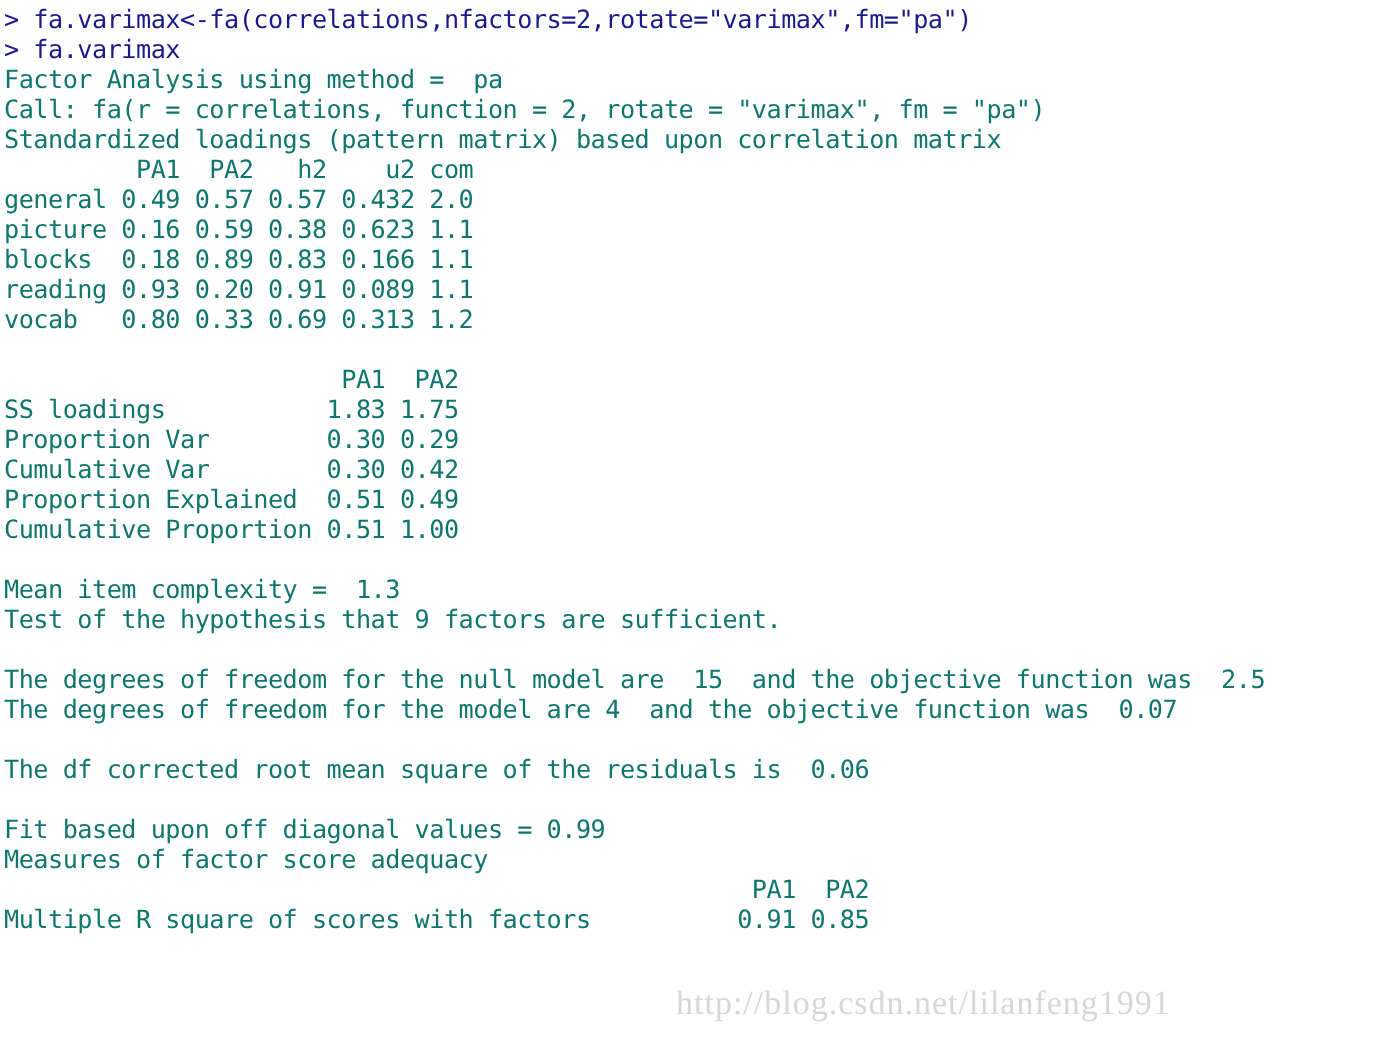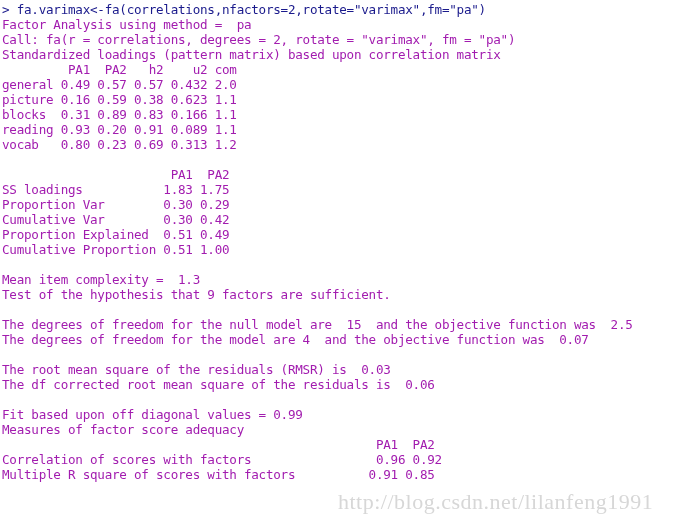--- a/index.html
+++ b/index.html
@@ -22,76 +22,75 @@
     padding: 2px 0 0 2px;
     box-sizing: border-box;
   }
   .line {
     font-family: "DejaVu Sans Mono", "Liberation Mono", monospace;
     font-size: 12.6px;
     line-height: 15px;
     height: 15px;
     white-space: pre;
     letter-spacing: -0.25px;
-    color: #a21caf;
+    color: #0f766e;
     margin: 0;
     padding: 0;
   }
   .line.prompt {
     color: #1a1a8c;
   }
   .line.blank {
     height: 15px;
   }
   #watermark {
     position: absolute;
     left: 338px;
     top: 493px;
     font-family: "Liberation Serif", "DejaVu Serif", serif;
-    font-size: 22px;
+    font-size: 17px;
     line-height: 17px;
     color: #d7d7d7;
     white-space: pre;
     letter-spacing: 0.5px;
     pointer-events: none;
     user-select: none;
   }
 </style>
 </head>
 <body>
 
 <div id="console">
   <div id="console-lines">
       <div class="line prompt">&gt; fa.varimax&lt;-fa(correlations,nfactors=2,rotate="varimax",fm="pa")</div>
+      <div class="line prompt">&gt; fa.varimax</div>
       <div class="line">Factor Analysis using method =  pa</div>
-      <div class="line">Call: fa(r = correlations, degrees = 2, rotate = "varimax", fm = "pa")</div>
+      <div class="line">Call: fa(r = correlations, function = 2, rotate = "varimax", fm = "pa")</div>
       <div class="line">Standardized loadings (pattern matrix) based upon correlation matrix</div>
       <div class="line">         PA1  PA2   h2    u2 com</div>
       <div class="line">general 0.49 0.57 0.57 0.432 2.0</div>
       <div class="line">picture 0.16 0.59 0.38 0.623 1.1</div>
-      <div class="line">blocks  0.31 0.89 0.83 0.166 1.1</div>
+      <div class="line">blocks  0.18 0.89 0.83 0.166 1.1</div>
       <div class="line">reading 0.93 0.20 0.91 0.089 1.1</div>
-      <div class="line">vocab   0.80 0.23 0.69 0.313 1.2</div>
+      <div class="line">vocab   0.80 0.33 0.69 0.313 1.2</div>
       <div class="line blank"></div>
       <div class="line">                       PA1  PA2</div>
       <div class="line">SS loadings           1.83 1.75</div>
       <div class="line">Proportion Var        0.30 0.29</div>
       <div class="line">Cumulative Var        0.30 0.42</div>
       <div class="line">Proportion Explained  0.51 0.49</div>
       <div class="line">Cumulative Proportion 0.51 1.00</div>
       <div class="line blank"></div>
       <div class="line">Mean item complexity =  1.3</div>
       <div class="line">Test of the hypothesis that 9 factors are sufficient.</div>
       <div class="line blank"></div>
       <div class="line">The degrees of freedom for the null model are  15  and the objective function was  2.5</div>
       <div class="line">The degrees of freedom for the model are 4  and the objective function was  0.07</div>
       <div class="line blank"></div>
-      <div class="line">The root mean square of the residuals (RMSR) is  0.03</div>
       <div class="line">The df corrected root mean square of the residuals is  0.06</div>
       <div class="line blank"></div>
       <div class="line">Fit based upon off diagonal values = 0.99</div>
       <div class="line">Measures of factor score adequacy</div>
       <div class="line">                                                   PA1  PA2</div>
-      <div class="line">Correlation of scores with factors                 0.96 0.92</div>
       <div class="line">Multiple R square of scores with factors          0.91 0.85</div>
     </div>
   <div id="watermark">http://blog.csdn.net/lilanfeng1991</div>
 </div>
 
 </body></html>

